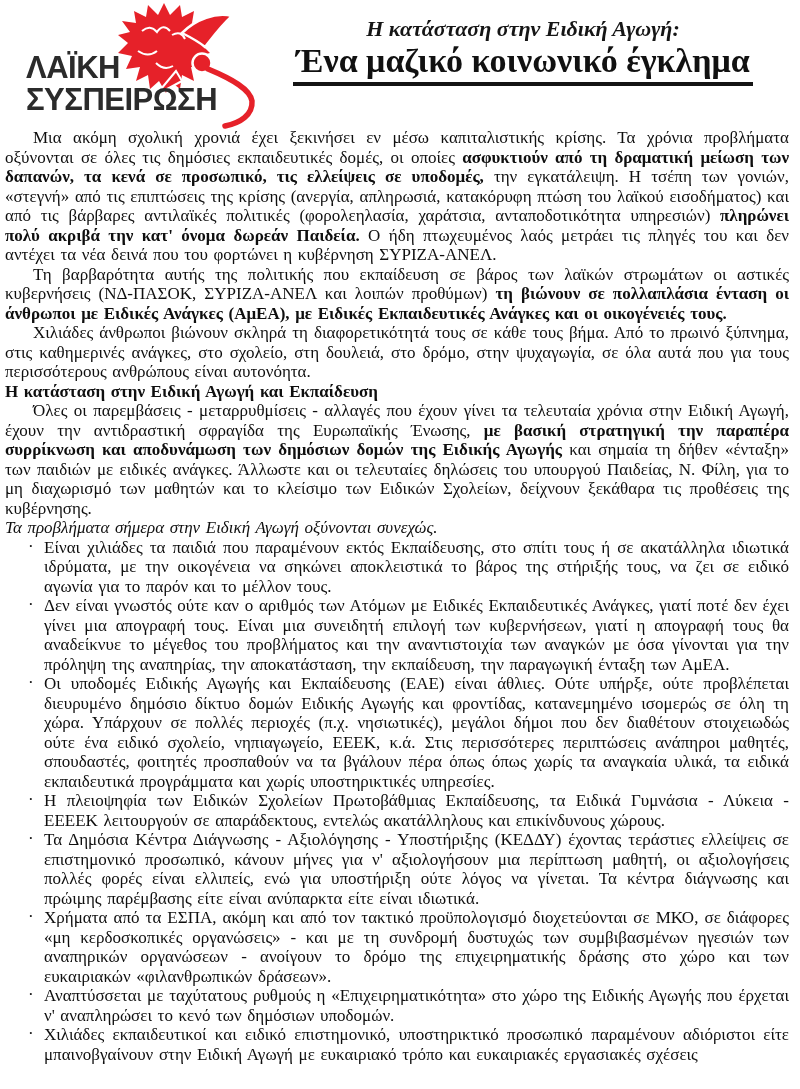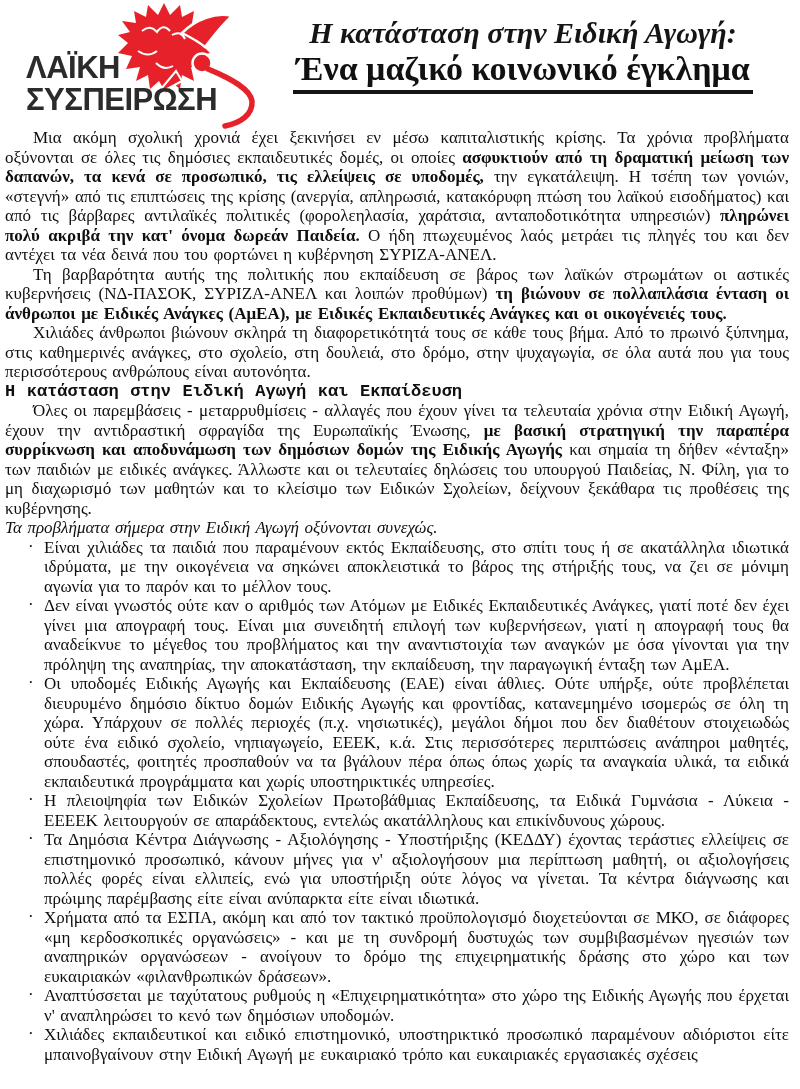--- a/index.html
+++ b/index.html
@@ -16,33 +16,33 @@
   .logo { position:absolute; left:22px; top:2px; width:235px; height:122px; }
   .logo-text {
     position:absolute; left:4px; bottom:8px;
     font-family:"Liberation Sans","DejaVu Sans",sans-serif;
     font-weight:bold; color:#2b2b2b; line-height:32px; letter-spacing:-0.5px;margin-top:28px;
   }
   .logo-line { display:block; font-size:31px; }
   .carnation { position:absolute; left:92px; top:-1px; }
 
   .titles { position:absolute; left:248px; right:2px; top:16px; text-align:center; }
-  .title1 { font-size:30px; font-weight:bold; font-style:italic; color:#151515; }
+  .title1 { font-size:22px; font-weight:bold; font-style:italic; color:#151515; }
   .title2 { font-size:34px; font-weight:bold; color:#111; }
   .title2 .u { display:inline-block; border-bottom:4px solid #141414; padding:0 3px 2px 3px; }
 
   
   .content {
     padding:2px 11px 16px 5px; text-align:justify;
     font-size:17px; line-height:19.5px; word-spacing:0.08em;
     height:963px; overflow:hidden;
   }
   .content p { margin:0; }
   p.indent { text-indent:28px; }
-  .h-bold { font-weight:bold;font-family:Liberation Mono, monospace; }
+  .h-bold { font-weight:bold; }
   .h-bi { font-weight:normal; font-style:italic; }
   .b { font-weight:bold; }
 
   ul.bullets { list-style:none; margin:0; padding:0; }
   ul.bullets li { position:relative; padding-left:39px; text-align:justify; }
   ul.bullets li .dot { position:absolute; left:23px; top:-1px; font-size:17px; }
 </style>
 </head>
 <body>
 
@@ -89,21 +89,21 @@
     <p class="indent"><span>Τη βαρβαρότητα αυτής της πολιτικής που εκπαίδευση σε βάρος των λαϊκών στρωμάτων οι αστικές κυβερνήσεις (ΝΔ-ΠΑΣΟΚ, ΣΥΡΙΖΑ-ΑΝΕΛ και λοιπών προθύμων) </span><span class="b">τη βιώνουν σε πολλαπλάσια ένταση οι άνθρωποι με Ειδικές Ανάγκες (ΑμΕΑ), με Ειδικές Εκπαιδευτικές Ανάγκες και οι οικογένειές τους.</span></p>
     <p class="indent"><span>Χιλιάδες άνθρωποι βιώνουν σκληρά τη διαφορετικότητά τους σε κάθε τους βήμα. Από το πρωινό ξύπνημα, στις καθημερινές ανάγκες, στο σχολείο, στη δουλειά, στο δρόμο, στην ψυχαγωγία, σε όλα αυτά που για τους περισσότερους ανθρώπους είναι αυτονόητα.</span></p>
 
     <p class="h-bold">Η κατάσταση στην Ειδική Αγωγή και Εκπαίδευση</p>
 
     <p class="indent"><span>Όλες οι παρεμβάσεις - μεταρρυθμίσεις - αλλαγές που έχουν γίνει τα τελευταία χρόνια στην Ειδική Αγωγή, έχουν την αντιδραστική σφραγίδα της Ευρωπαϊκής Ένωσης, </span><span class="b">με βασική στρατηγική την παραπέρα συρρίκνωση και αποδυνάμωση των δημόσιων δομών της Ειδικής Αγωγής</span><span> και σημαία τη δήθεν «ένταξη» των παιδιών με ειδικές ανάγκες. Άλλωστε και οι τελευταίες δηλώσεις του υπουργού Παιδείας, Ν. Φίλη, για το μη διαχωρισμό των μαθητών και το κλείσιμο των Ειδικών Σχολείων, δείχνουν ξεκάθαρα τις προθέσεις της κυβέρνησης.</span></p>
 
     <p class="h-bi">Τα προβλήματα σήμερα στην Ειδική Αγωγή οξύνονται συνεχώς.</p>
 
     <ul class="bullets">
-      <li><span class="dot">·</span><span class="li-text">Είναι χιλιάδες τα παιδιά που παραμένουν εκτός Εκπαίδευσης, στο σπίτι τους ή σε ακατάλληλα ιδιωτικά ιδρύματα, με την οικογένεια να σηκώνει αποκλειστικά το βάρος της στήριξής τους, να ζει σε μόνιμη αγωνία για το παρόν και το μέλλον τους.</span></li>
+      <li><span class="dot">·</span><span class="li-text">Είναι χιλιάδες τα παιδιά που παραμένουν εκτός Εκπαίδευσης, στο σπίτι τους ή σε ακατάλληλα ιδιωτικά ιδρύματα, με την οικογένεια να σηκώνει αποκλειστικά το βάρος της στήριξής τους, να ζει σε ειδικό αγωνία για το παρόν και το μέλλον τους.</span></li>
       <li><span class="dot">·</span><span class="li-text">Δεν είναι γνωστός ούτε καν ο αριθμός των Ατόμων με Ειδικές Εκπαιδευτικές Ανάγκες, γιατί ποτέ δεν έχει γίνει μια απογραφή τους. Είναι μια συνειδητή επιλογή των κυβερνήσεων, γιατί η απογραφή τους θα αναδείκνυε το μέγεθος του προβλήματος και την αναντιστοιχία των αναγκών με όσα γίνονται για την πρόληψη της αναπηρίας, την αποκατάσταση, την εκπαίδευση, την παραγωγική ένταξη των ΑμΕΑ.</span></li>
       <li><span class="dot">·</span><span class="li-text">Οι υποδομές Ειδικής Αγωγής και Εκπαίδευσης (ΕΑΕ) είναι άθλιες. Ούτε υπήρξε, ούτε προβλέπεται διευρυμένο δημόσιο δίκτυο δομών Ειδικής Αγωγής και φροντίδας, κατανεμημένο ισομερώς σε όλη τη χώρα. Υπάρχουν σε πολλές περιοχές (π.χ. νησιωτικές), μεγάλοι δήμοι που δεν διαθέτουν στοιχειωδώς ούτε ένα ειδικό σχολείο, νηπιαγωγείο, ΕΕΕΚ, κ.ά. Στις περισσότερες περιπτώσεις ανάπηροι μαθητές, σπουδαστές, φοιτητές προσπαθούν να τα βγάλουν πέρα όπως όπως χωρίς τα αναγκαία υλικά, τα ειδικά εκπαιδευτικά προγράμματα και χωρίς υποστηρικτικές υπηρεσίες.</span></li>
       <li><span class="dot">·</span><span class="li-text">Η πλειοψηφία των Ειδικών Σχολείων Πρωτοβάθμιας Εκπαίδευσης, τα Ειδικά Γυμνάσια - Λύκεια - ΕΕΕΕΚ λειτουργούν σε απαράδεκτους, εντελώς ακατάλληλους και επικίνδυνους χώρους.</span></li>
       <li><span class="dot">·</span><span class="li-text">Τα Δημόσια Κέντρα Διάγνωσης - Αξιολόγησης - Υποστήριξης (ΚΕΔΔΥ) έχοντας τεράστιες ελλείψεις σε επιστημονικό προσωπικό, κάνουν μήνες για ν' αξιολογήσουν μια περίπτωση μαθητή, οι αξιολογήσεις πολλές φορές είναι ελλιπείς, ενώ για υποστήριξη ούτε λόγος να γίνεται. Τα κέντρα διάγνωσης και πρώιμης παρέμβασης είτε είναι ανύπαρκτα είτε είναι ιδιωτικά.</span></li>
       <li><span class="dot">·</span><span class="li-text">Χρήματα από τα ΕΣΠΑ, ακόμη και από τον τακτικό προϋπολογισμό διοχετεύονται σε ΜΚΟ, σε διάφορες «μη κερδοσκοπικές οργανώσεις» - και με τη συνδρομή δυστυχώς των συμβιβασμένων ηγεσιών των αναπηρικών οργανώσεων - ανοίγουν το δρόμο της επιχειρηματικής δράσης στο χώρο και των ευκαιριακών «φιλανθρωπικών δράσεων».</span></li>
       <li><span class="dot">·</span><span class="li-text">Αναπτύσσεται με ταχύτατους ρυθμούς η «Επιχειρηματικότητα» στο χώρο της Ειδικής Αγωγής που έρχεται ν' αναπληρώσει το κενό των δημόσιων υποδομών.</span></li>
       <li><span class="dot">·</span><span class="li-text">Χιλιάδες εκπαιδευτικοί και ειδικό επιστημονικό, υποστηρικτικό προσωπικό παραμένουν αδιόριστοι είτε μπαινοβγαίνουν στην Ειδική Αγωγή με ευκαιριακό τρόπο και ευκαιριακές εργασιακές σχέσεις</span></li>
     </ul>
 
   </main>

